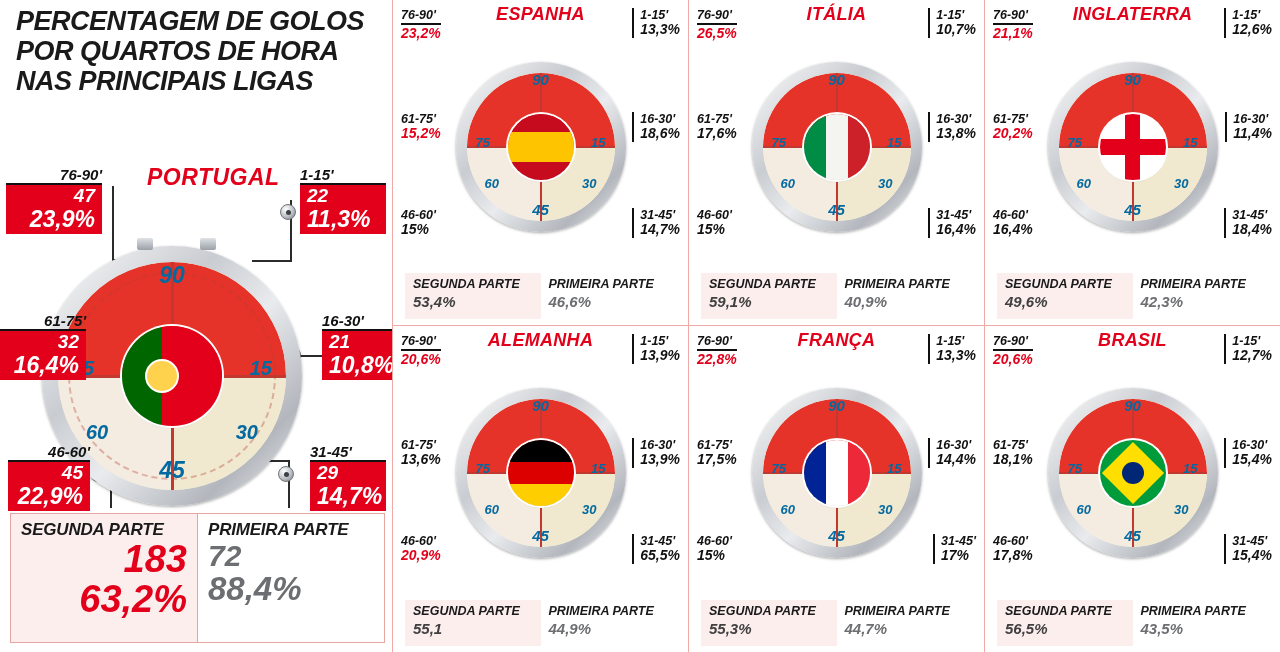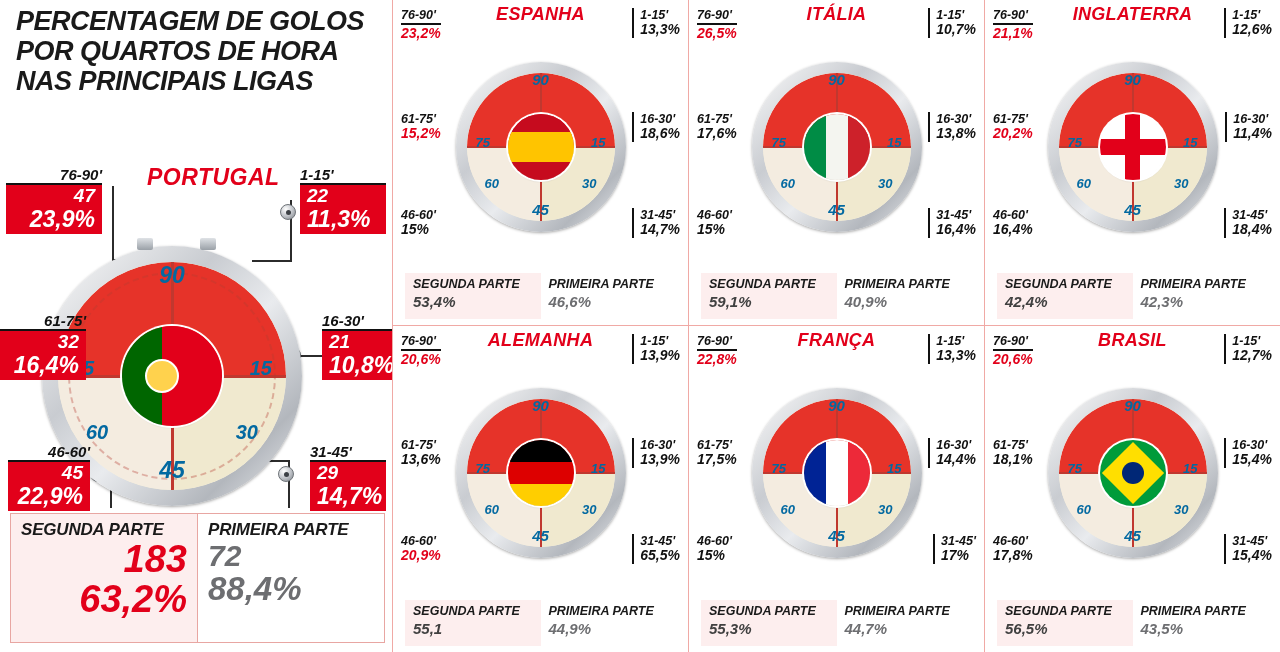--- a/index.html
+++ b/index.html
@@ -457,21 +457,21 @@
         <span class="num num60">60</span>
         <span class="num num75">75</span>
         <div class="flag" style="left:52px; top:52px; width:66px; height:66px; background:#fff;">
           <div class="f-cross-v"></div>
             <div class="f-cross-h"></div>
         </div>
       </div>
       <div class="mini-summary">
         <div class="m second">
           <div class="mcap">SEGUNDA PARTE</div>
-          <div class="mval">42,4%</div>
+          <div class="mval">49,6%</div>
         </div>
         <div class="m first">
           <div class="mcap">PRIMEIRA PARTE</div>
           <div class="mval">42,3%</div>
         </div>
       </div>
     </div>
 
     <div class="cellbox">
       <div class="country-name">ALEMANHA</div>

